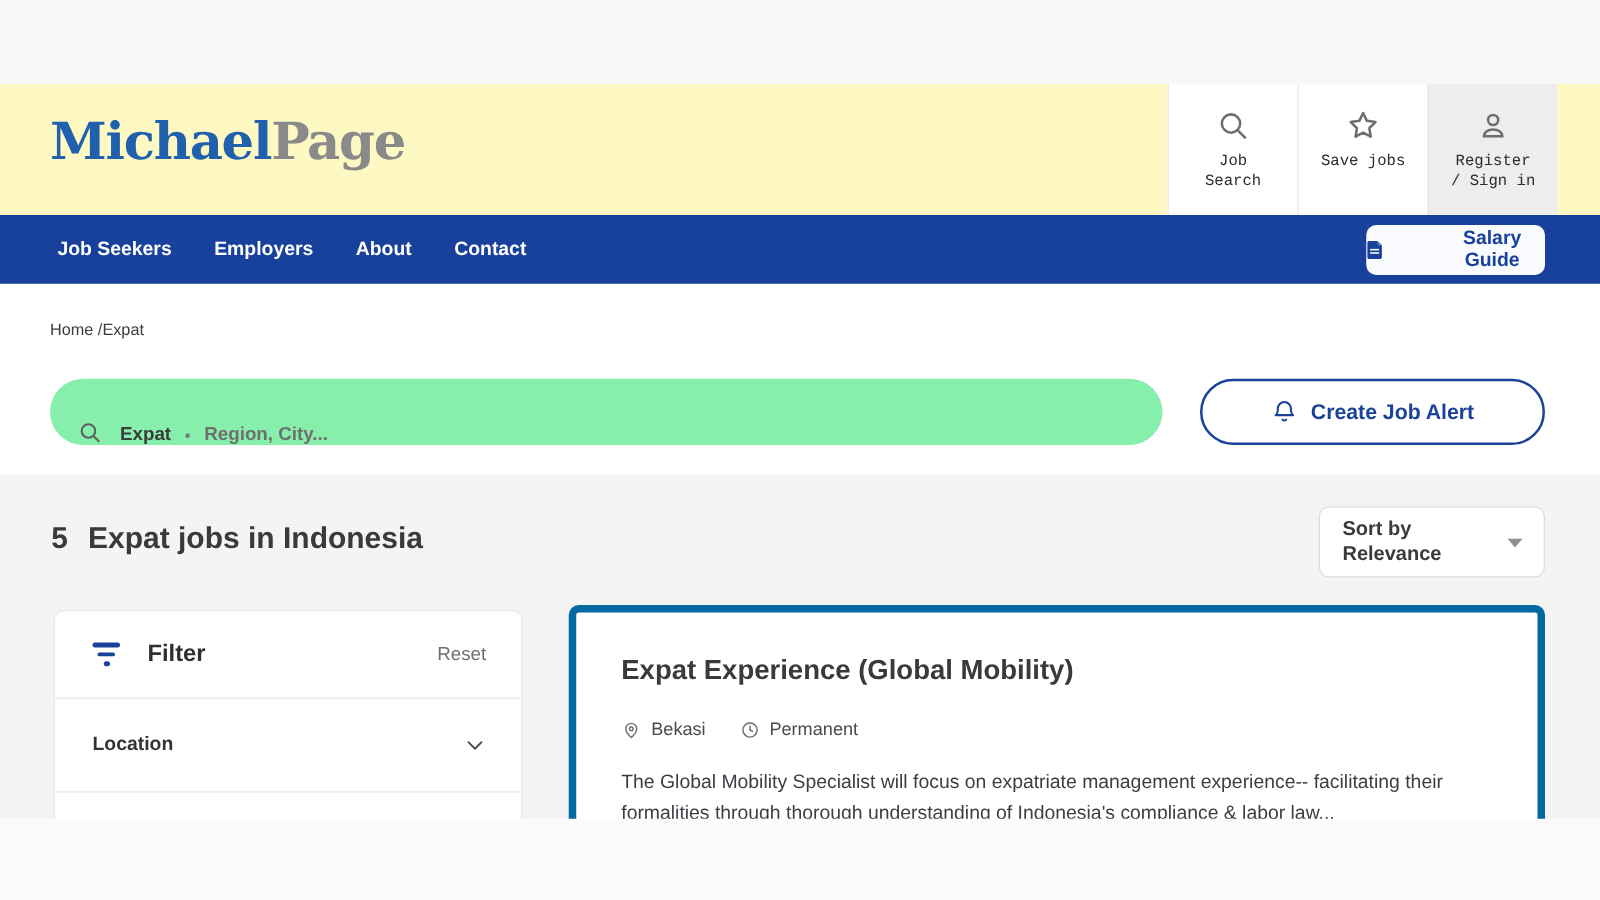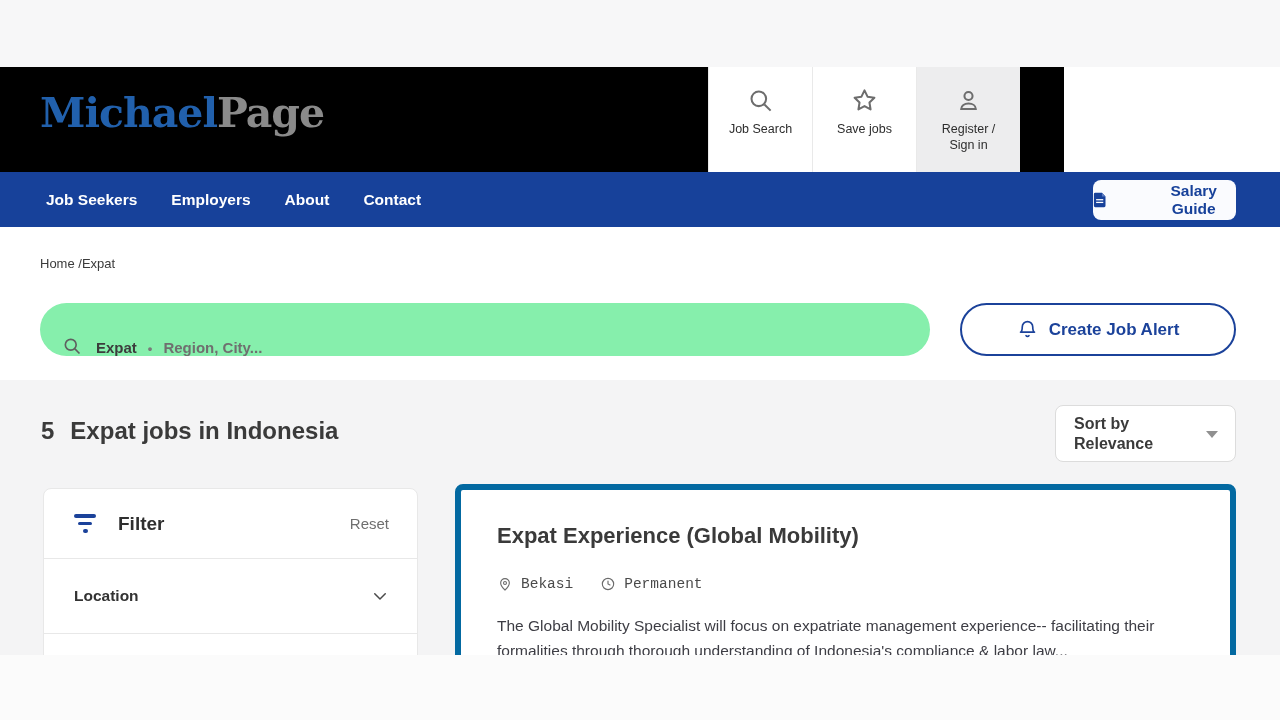--- a/index.html
+++ b/index.html
@@ -4,26 +4,26 @@
 <style>
   * { margin:0; padding:0; box-sizing:border-box; }
   html,body { width:1280px; height:720px; font-family:"Liberation Sans", sans-serif; background:#ffffff; }
   .canvas { position:relative; width:1280px; height:720px; overflow:hidden; background:#ffffff; }
 
   
   .top-band { position:absolute; top:0; left:0; width:1280px; height:67px; background:#f7f7f8; z-index:20; }
   .bottom-band { position:absolute; top:655px; left:0; width:1280px; height:65px; background:#fbfbfb; z-index:20; }
 
   
-  .site-header { position:absolute; top:67px; left:0; width:1064px; height:105px; background:#000000; }
+  .site-header { position:absolute; top:67px; left:0; width:1280px; height:105px; background:#fef9c3; }
   .logo { position:absolute; left:40px; top:22px; font-family:"DejaVu Serif", serif; font-weight:bold; font-size:41px; letter-spacing:-1px; line-height:1.2; cursor:pointer; }
   .logo .first { color:#2160ac; }
   .logo .second { color:#8a8a8a; }
 
-  .header-actions { position:absolute; right:44px; top:0; height:105px; display:flex; }
+  .header-actions { position:absolute; right:34px; top:0; height:105px; display:flex;font-family:Liberation Mono, monospace; }
   .action-cell { width:104px; height:105px; border-left:1px solid #e9e9e9; display:flex; flex-direction:column; align-items:center; justify-content:flex-start; padding-top:20px; cursor:pointer; background:#ffffff; }
   .action-cell.active { background:#ededee; }
   .action-cell svg { width:27px; height:27px; stroke:#6d6d6d; fill:none; stroke-width:1.8; }
   .action-label { margin-top:8px; font-size:12.5px; color:#2d2d2d; text-align:center; line-height:1.25; width:72px; }
 
   
   .navbar { position:absolute; top:172px; left:0; width:1280px; height:55px; background:#17419a; display:flex; align-items:center; }
   .nav-links { display:flex; align-items:center; padding-left:46px; gap:34px; }
   .nav-link { color:#ffffff; font-size:15.5px; font-weight:bold; cursor:pointer; }
   .salary-guide { position:absolute; right:44px; top:8px; height:40px; width:143px; background:#fafbfe; border-radius:8px; display:flex; align-items:center; justify-content:center; gap:9px; cursor:pointer; border:none; }
@@ -64,21 +64,21 @@
   .filter-title { font-size:19px; font-weight:bold; color:#2f2f2f; flex:1; }
   .filter-reset { font-size:15px; color:#6f6f6f; cursor:pointer; }
   .filter-section { display:flex; align-items:center; height:75px; padding:0 28px 0 30px; border-bottom:1px solid #e8e8e8; cursor:pointer; }
   .filter-section-label { font-size:15.5px; font-weight:bold; color:#333333; flex:1; }
   .filter-section svg { width:18px; height:18px; stroke:#4a4a4a; fill:none; stroke-width:2; }
 
   
   .job-card { position:absolute; top:484px; left:455px; width:781px; height:230px; background:#ffffff; border:6px solid #0369a1; border-radius:8px; z-index:1; padding:33px 36px 0 36px; }
   .job-title { font-size:22px; font-weight:bold; color:#3a3a3a; cursor:pointer; }
   .job-meta { display:flex; align-items:center; gap:27px; margin-top:27px; }
-  .job-meta-item { display:flex; align-items:center; gap:8px;font-family:Liberation Mono, monospace; }
+  .job-meta-item { display:flex; align-items:center; gap:8px; }
   .job-meta-item svg { width:16px; height:16px; stroke:#6b6b6b; fill:none; stroke-width:1.7; }
   .job-meta-item span { font-size:14.5px; color:#4a4a4a; }
   .job-desc { margin-top:21px; width:700px; font-size:15.5px; line-height:25px; color:#3d3d44; }
 </style>
 </head>
 <body>
 
 <div class="canvas">
   <div class="top-band"></div>
 

